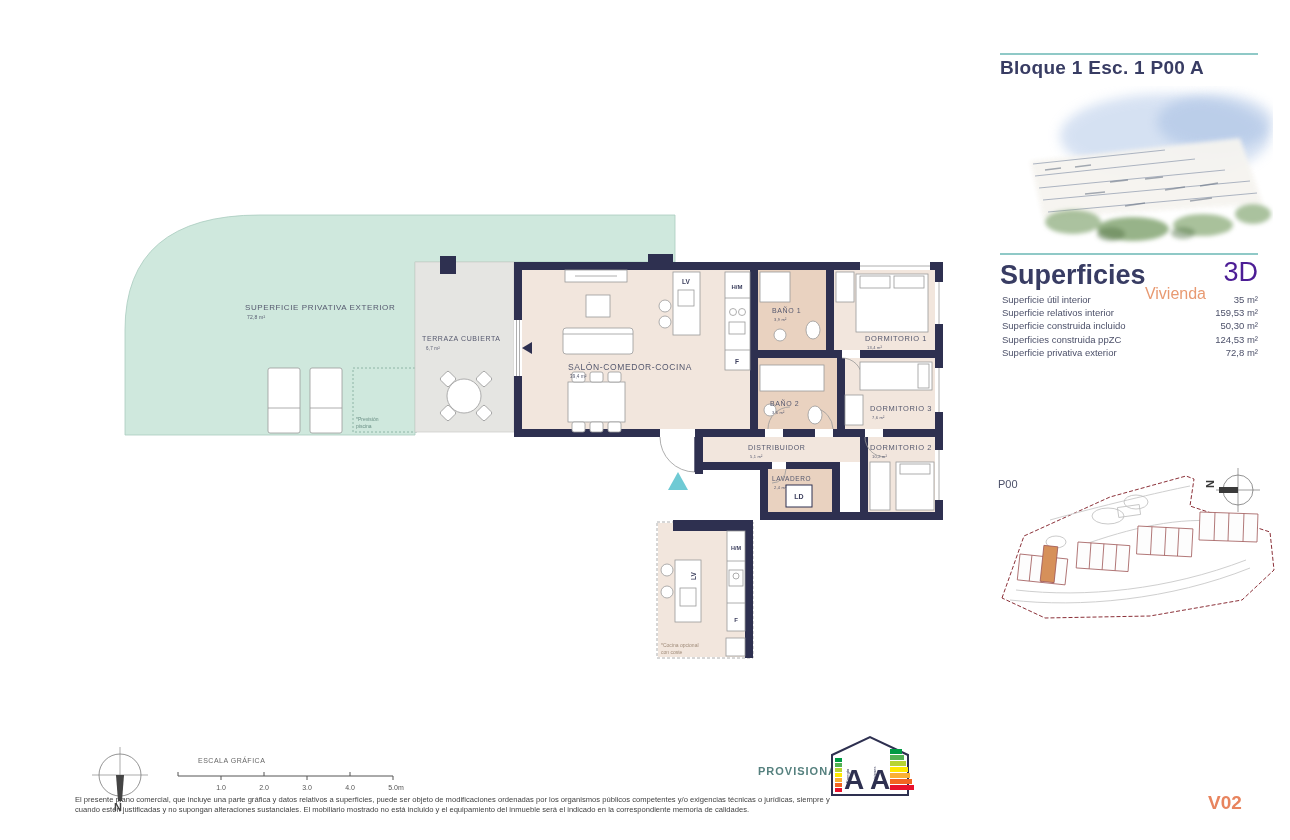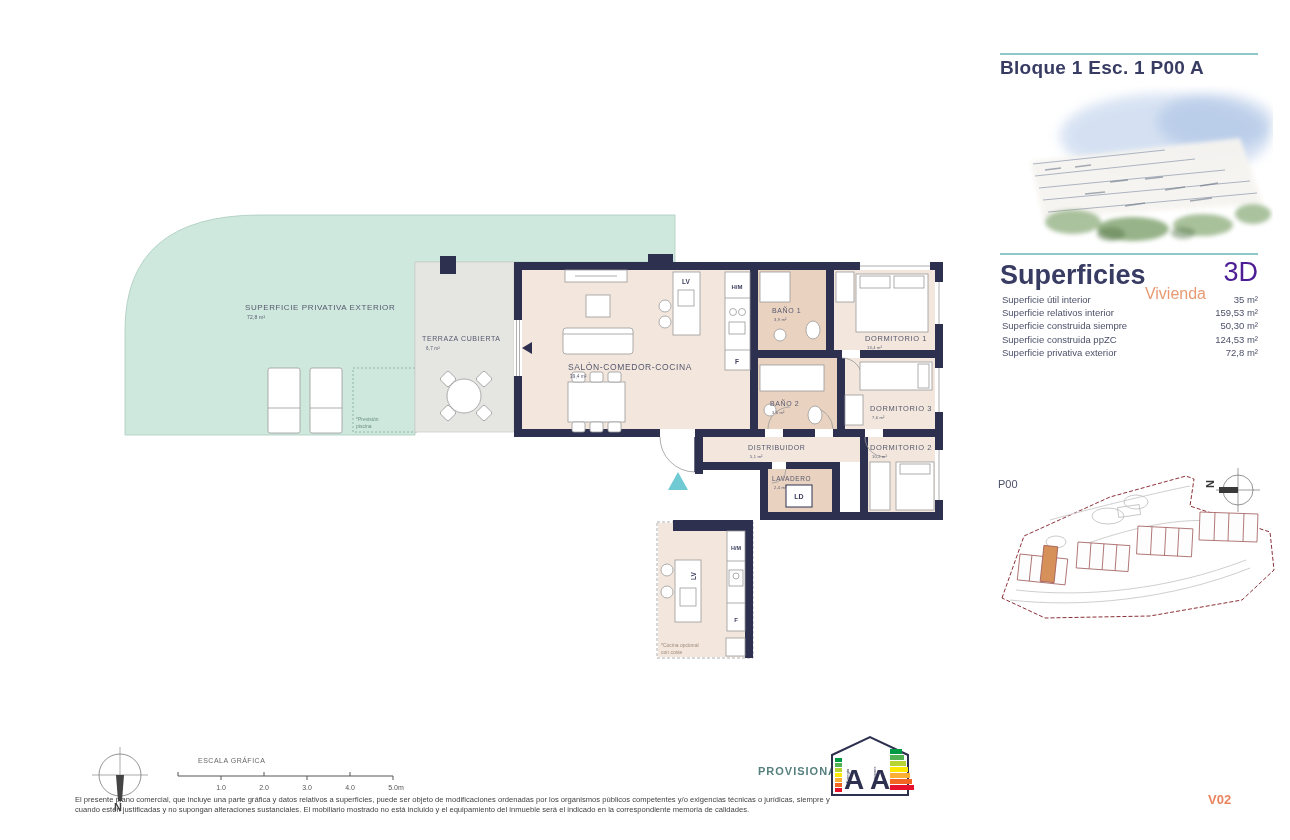--- a/index.html
+++ b/index.html
@@ -9,21 +9,21 @@
   .rule{height:2px;background:#8fc9c7;}
   #block-title{left:1000px;top:57px;font-size:19px;font-weight:bold;color:#383c63;letter-spacing:.3px;}
   #sup-head{left:1000px;top:260px;width:258px;height:30px;}
   #sup-title{position:absolute;left:0;top:0;font-size:27px;font-weight:bold;color:#383c63;}
   #sup-viv{position:absolute;right:52px;top:9px;font-size:16px;color:#e89a72;margin-top:16px;}
   #sup-3d{position:absolute;right:0;top:-3px;font-size:27px;color:#4c1d95;}
   #sup-table{left:1002px;top:293px;width:256px;font-size:9.5px;color:#4c5069;}
   .sup-row{display:flex;justify-content:space-between;line-height:13.2px;}
   #provisional{left:758px;top:765px;font-size:11px;font-weight:bold;color:#55807e;letter-spacing:1px;}
   #disclaimer{left:75px;top:795px;width:895px;font-size:7.6px;line-height:10px;color:#3f3f3f;}
-  #version{left:1208px;top:792px;font-size:13px;font-weight:bold;color:#e8845e;}
+  #version{left:1208px;top:792px;font-size:19px;font-weight:bold;color:#e8845e;}
   svg text{font-family:"Liberation Sans",sans-serif;}
   .roomlbl{fill:#55586e;letter-spacing:.6px;}
   .arealbl{fill:#55586e;letter-spacing:.2px;}
   .applbl{fill:#3a3d5c;font-weight:bold;}
 </style>
 </head>
 <body>
 
 <div id="page">
 
@@ -79,25 +79,25 @@
   <div class="abs" id="sup-table">
     <div class="sup-row">
       <span>Superficie útil interior</span>
         <span>35 m²</span>
       </div>
     <div class="sup-row">
       <span>Superficie relativos interior</span>
         <span>159,53 m²</span>
       </div>
     <div class="sup-row">
-      <span>Superficie construida siempre</span>
+      <span>Superficie construida incluido</span>
         <span>50,30 m²</span>
       </div>
     <div class="sup-row">
-      <span>Superficie construida ppZC</span>
+      <span>Superficies construida ppZC</span>
         <span>124,53 m²</span>
       </div>
     <div class="sup-row">
       <span>Superficie privativa exterior</span>
         <span>72,8 m²</span>
       </div>
   </div>
 
   <svg class="abs" style="left:990px;top:450px;" width="300" height="185" viewBox="0 0 300 185">
     <text x="8" y="38" font-size="11" fill="#4c5069">P00</text>

